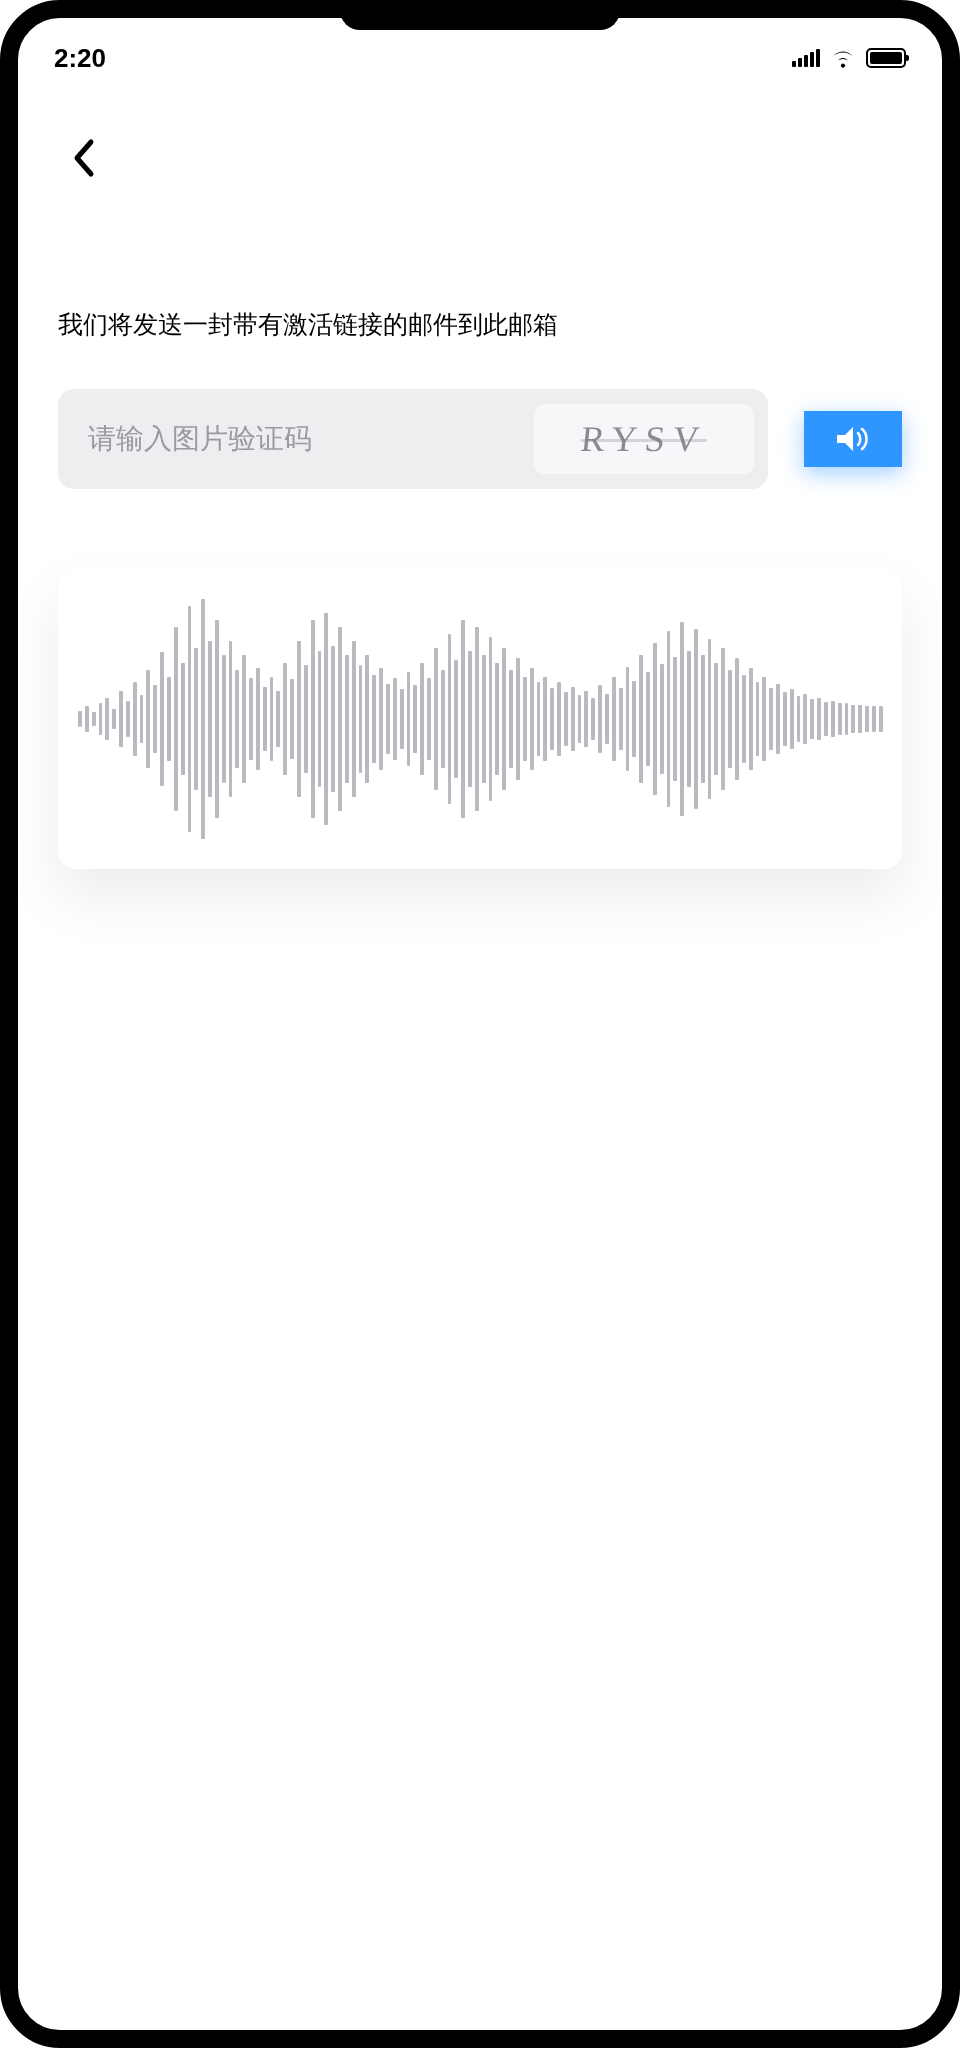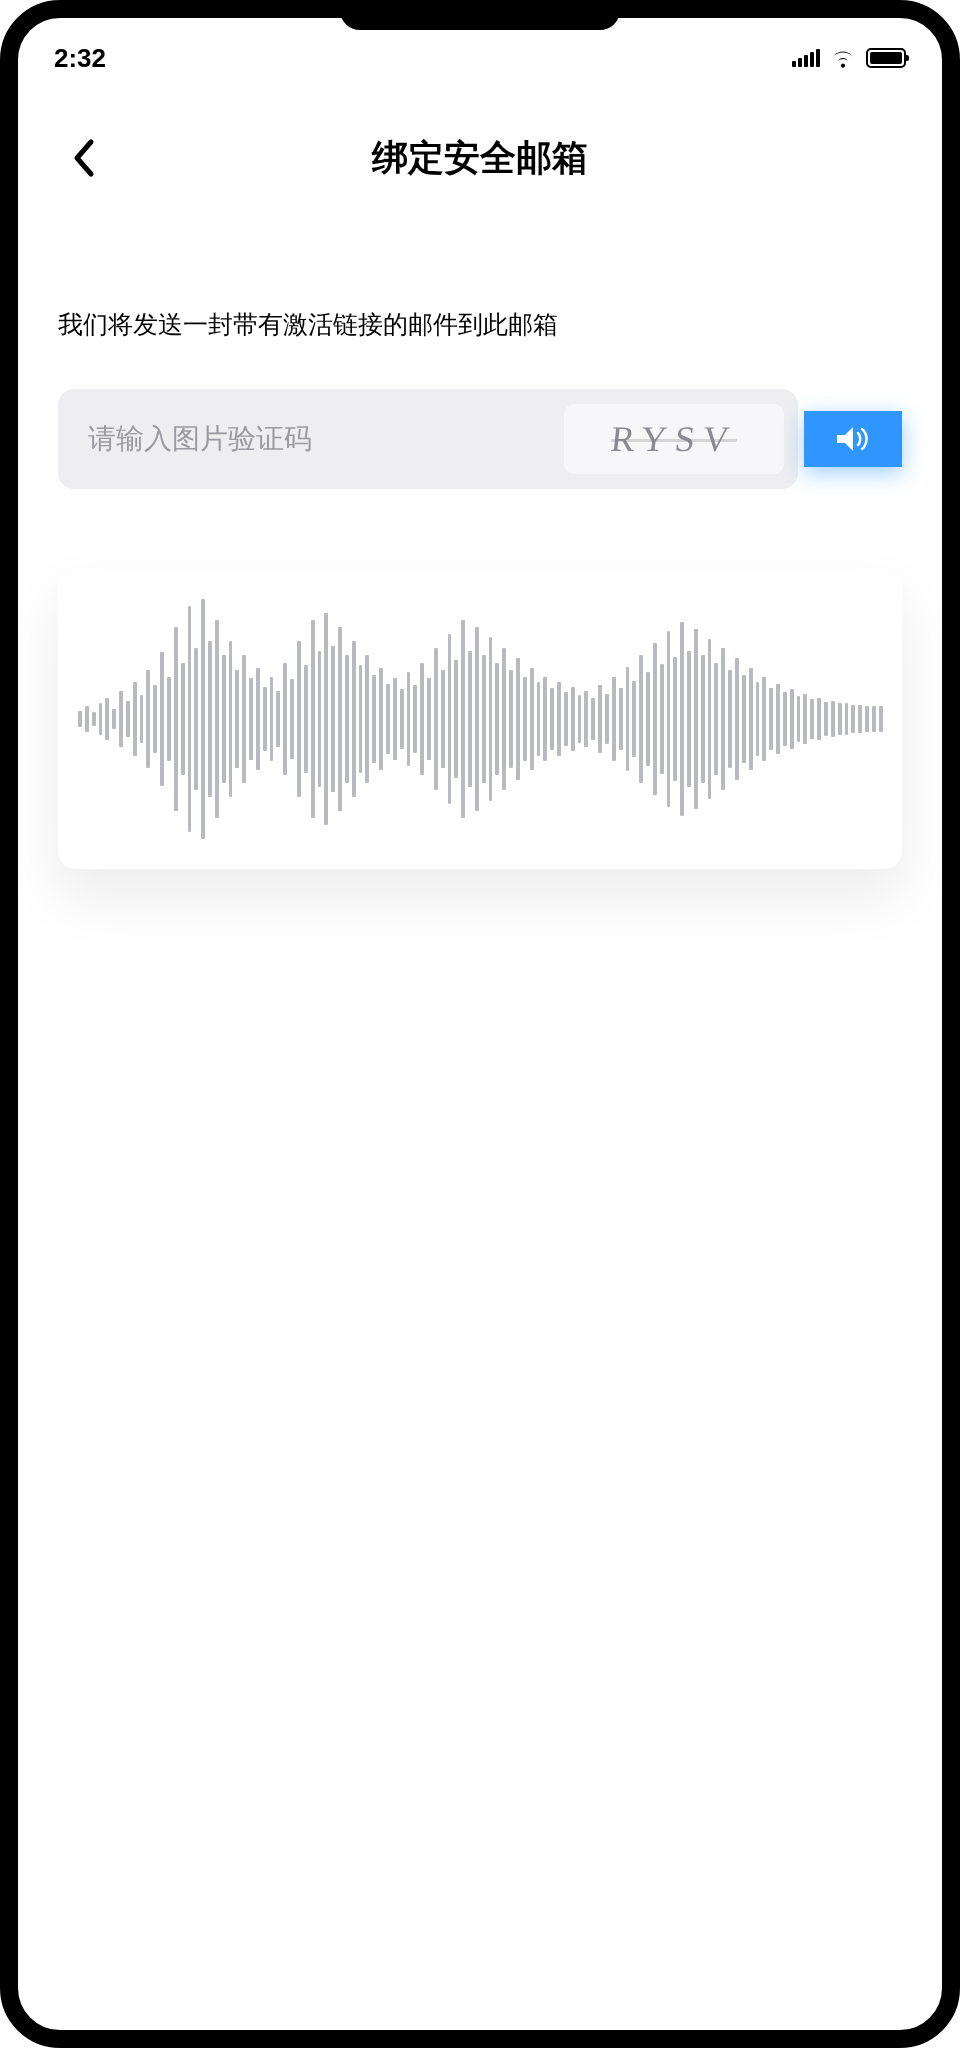--- a/index.html
+++ b/index.html
@@ -152,21 +152,21 @@
       font-size: 28px;
       color: #333;
       outline: none;
     }
     .input-field::placeholder{
       color:#9a9aa0;
     }
     .captcha-row{
       display:flex;
       align-items:center;
-      gap:6px;
+      gap:36px;
       margin-top:48px;
     }
     .captcha-input-wrap{
       flex:1;
       display:flex;
       align-items:center;
       background:#eeeef0;
       border-radius:16px;
       height:100px;
       padding:0 14px 0 30px;
@@ -236,21 +236,21 @@
   </style>
 </head>
 <body>
 
 <div class="phone-frame"></div>
 <div class="phone-notch"></div>
 
 <div class="screen">
 
   <div class="status-bar">
-    <div class="status-time">2:32</div>
+    <div class="status-time">2:20</div>
     <div class="status-right">
       <div class="signal-bars">
         <span></span>
           <span></span>
           <span></span>
           <span></span>
           <span></span>
       </div>
       <div class="wifi-icon">
         <svg width="26" height="20" viewBox="0 0 24 18">
@@ -262,21 +262,20 @@
         </div>
     </div>
   </div>
 
   <div class="header">
     <div class="back-btn">
       <svg width="24" height="40" viewBox="0 0 24 40">
         <path d="M20 4 L6 20 L20 36" stroke="#000" stroke-width="5" fill="none" stroke-linecap="round" stroke-linejoin="round"></path>
       </svg>
     </div>
-    <div class="page-title">绑定安全邮箱</div>
   </div>
 
   <div class="content">
     <div class="instruction">我们将发送一封带有激活链接的邮件到此邮箱</div>
 
 
     <div class="captcha-row">
       <div class="captcha-input-wrap">
         <input class="captcha-input" type="text" placeholder="请输入图片验证码" style="">
         <div class="captcha-image">

